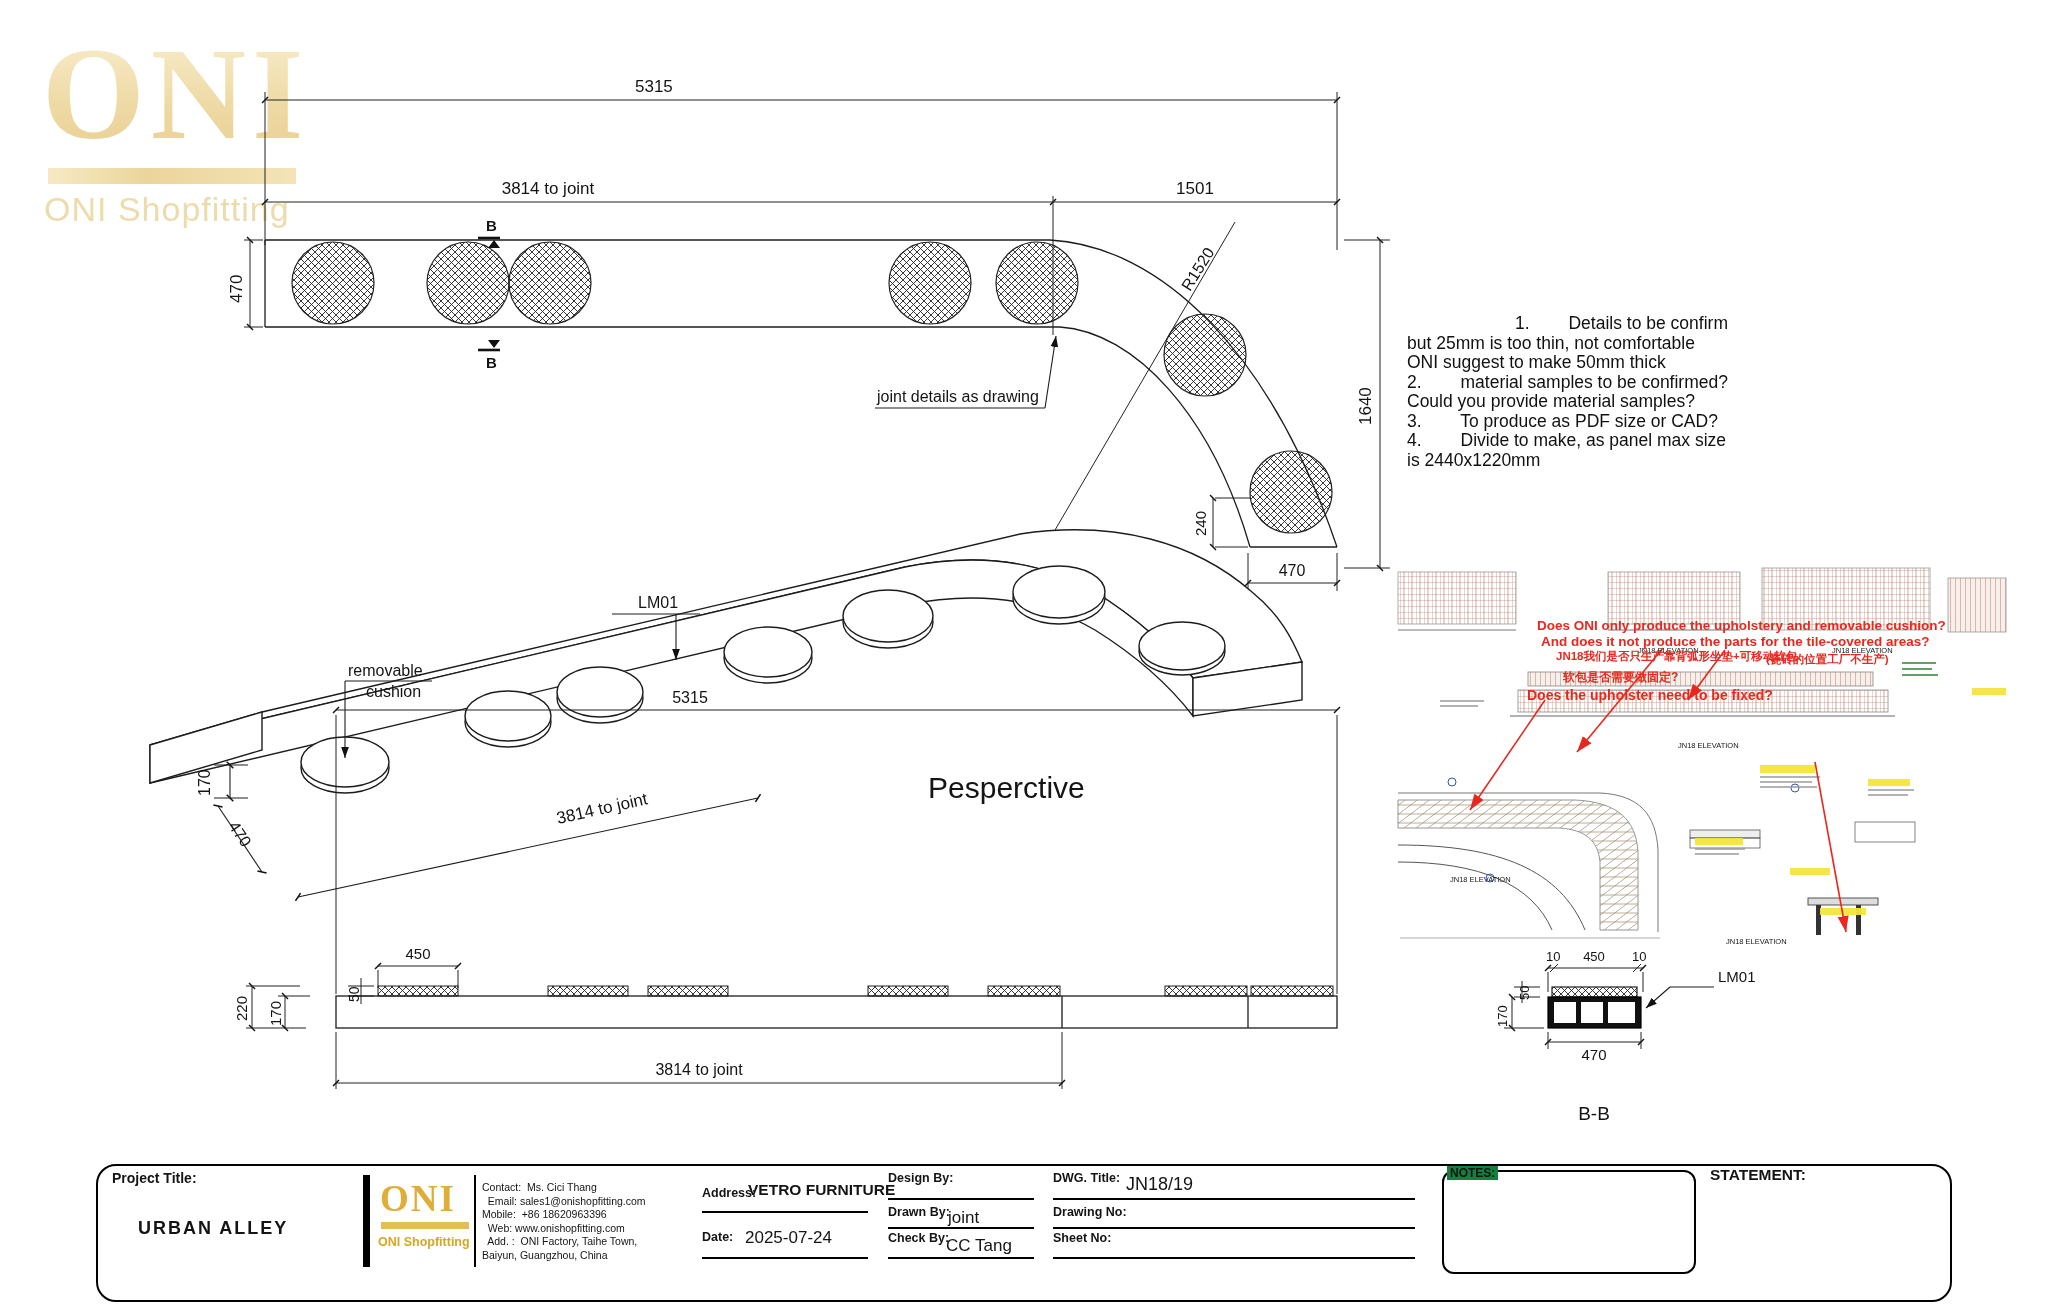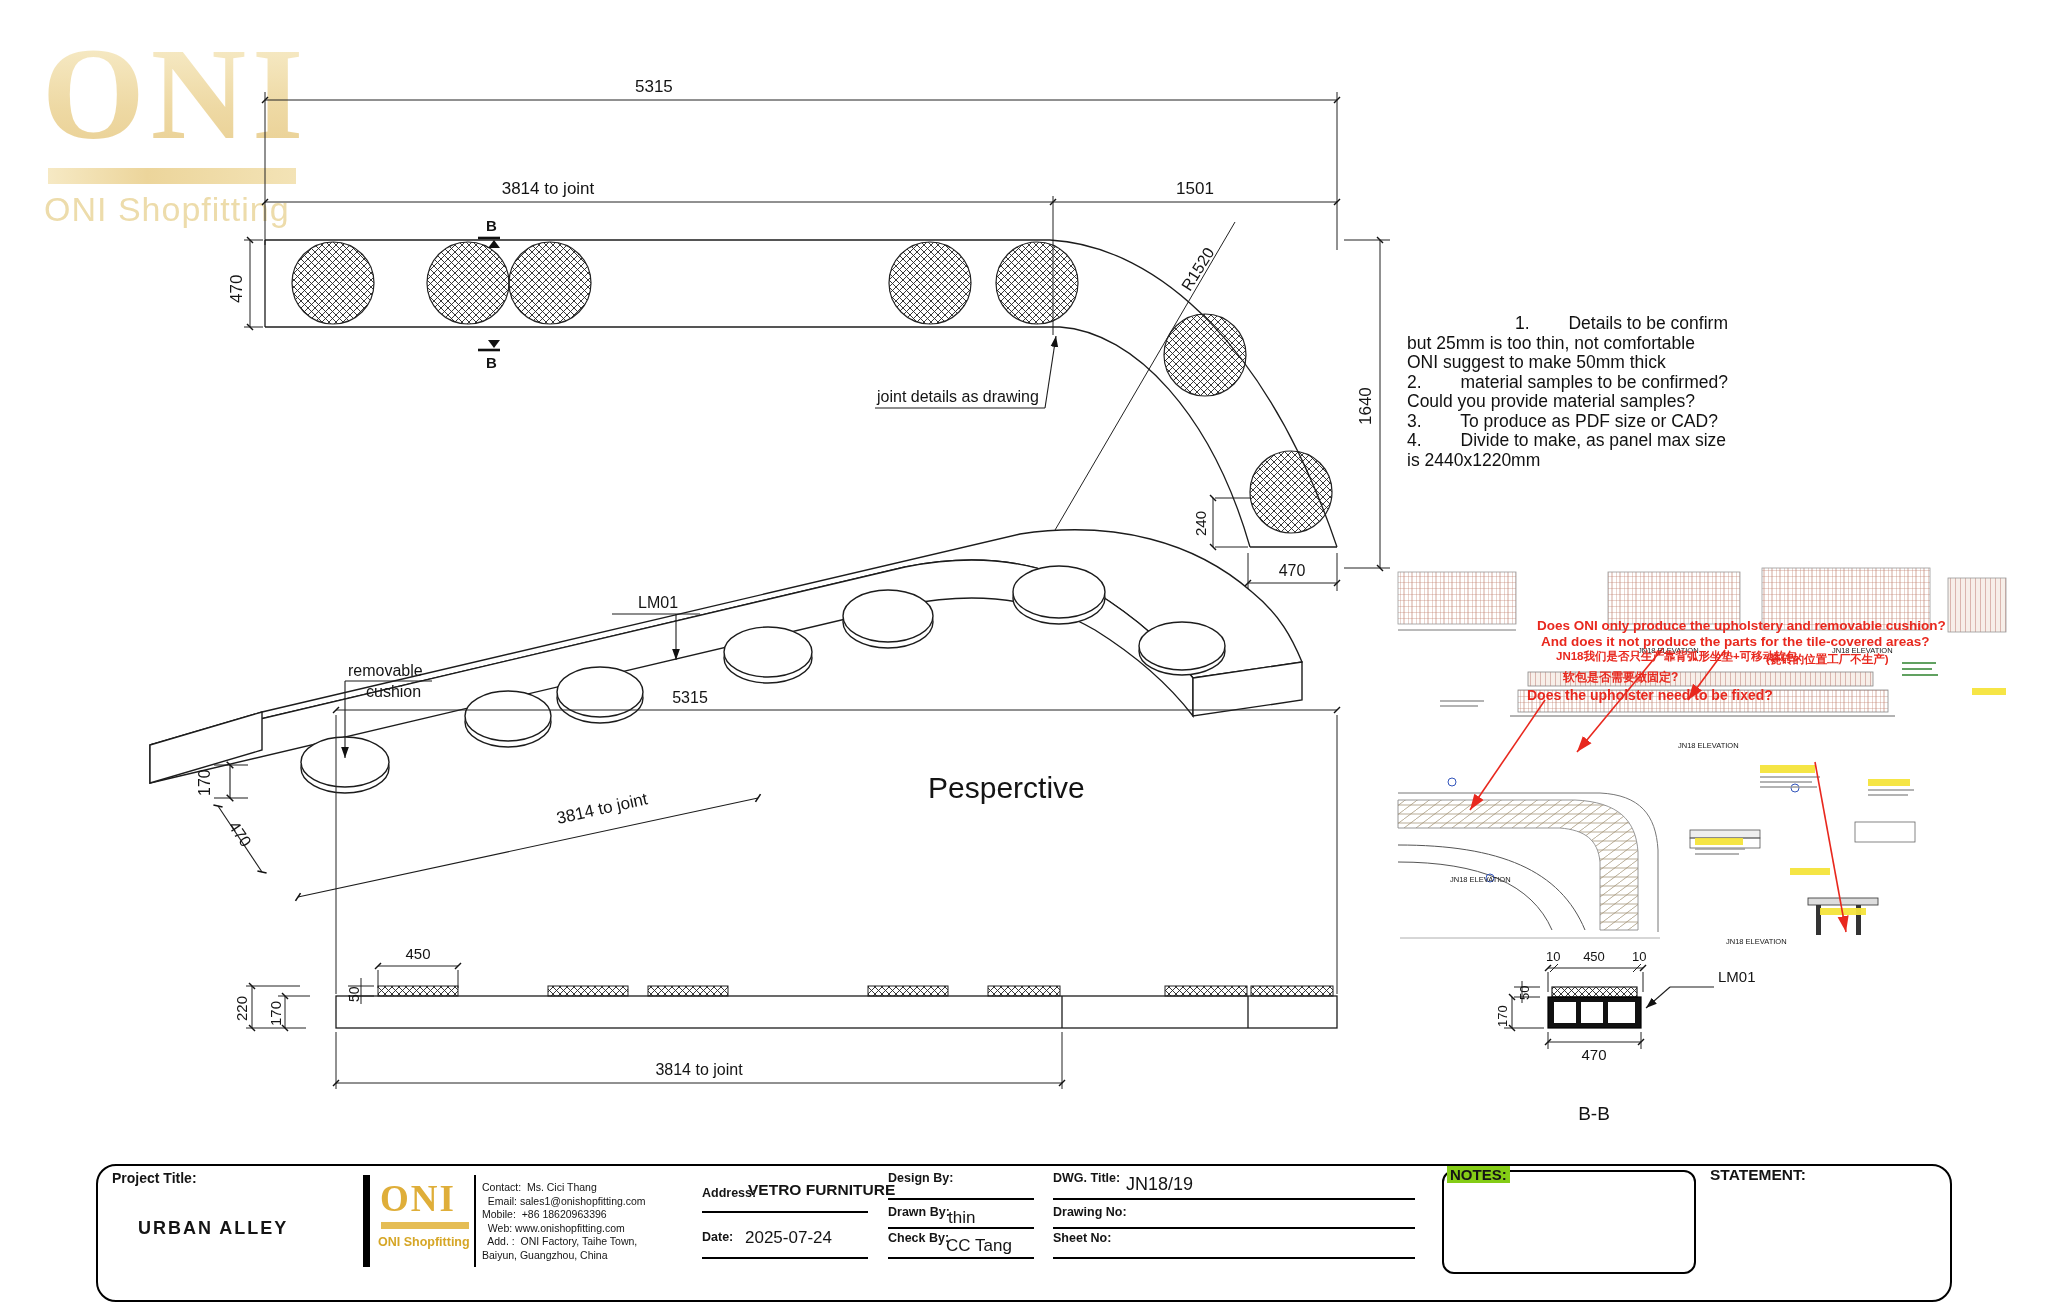--- a/index.html
+++ b/index.html
@@ -374,32 +374,32 @@
   <div class="t lbl" style="left:702px;top:1186px">Address:</div>
   <div class="t" style="left:748px;top:1181px;font-size:15.5px;font-weight:bold">VETRO FURNITURE</div>
   <div class="hline" style="left:702px;top:1211px;width:166px"></div>
   <div class="t lbl" style="left:702px;top:1230px">Date:</div>
   <div class="t" style="left:745px;top:1228px;font-size:17px">2025-07-24</div>
   <div class="hline" style="left:702px;top:1257px;width:166px"></div>
 
   <div class="t lbl" style="left:888px;top:1171px">Design By:</div>
   <div class="hline" style="left:888px;top:1198px;width:146px"></div>
   <div class="t lbl" style="left:888px;top:1205px">Drawn By:</div>
-  <div class="t" style="left:948px;top:1208px;font-size:17px">thin</div>
+  <div class="t" style="left:948px;top:1208px;font-size:17px">joint</div>
   <div class="hline" style="left:888px;top:1227px;width:146px"></div>
   <div class="t lbl" style="left:888px;top:1231px">Check By:</div>
   <div class="t" style="left:946px;top:1236px;font-size:17px">CC Tang</div>
   <div class="hline" style="left:888px;top:1257px;width:146px"></div>
 
   <div class="t lbl" style="left:1053px;top:1171px">DWG. Title:</div>
   <div class="t" style="left:1126px;top:1174px;font-size:18px">JN18/19</div>
   <div class="hline" style="left:1053px;top:1198px;width:362px"></div>
   <div class="t lbl" style="left:1053px;top:1205px">Drawing No:</div>
   <div class="hline" style="left:1053px;top:1227px;width:362px"></div>
   <div class="t lbl" style="left:1053px;top:1231px">Sheet No:</div>
   <div class="hline" style="left:1053px;top:1257px;width:362px"></div>
 
   <div class="abs notes-box"></div>
-  <div class="t" style="left:1447px;top:1166px;font-size:15px;font-weight:bold;background:#84cc16;padding:0 3px">NOTES:</div>
+  <div class="t" style="left:1447px;top:1166px;font-size:12px;font-weight:bold;background:#15803d;padding:0 3px">NOTES:</div>
 
   <div class="t" style="left:1710px;top:1166px;font-size:15.5px;font-weight:bold">STATEMENT:</div>
 
 </div>
 
 </body></html>

